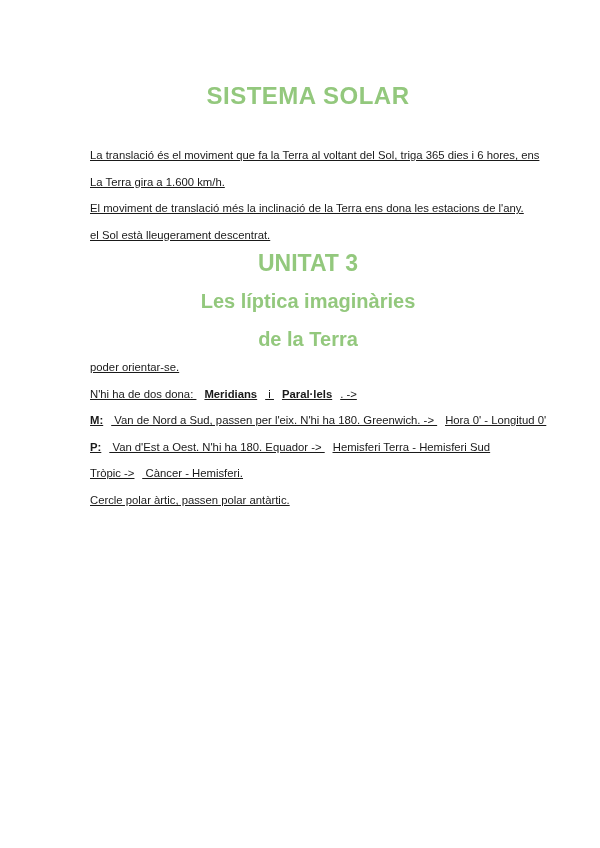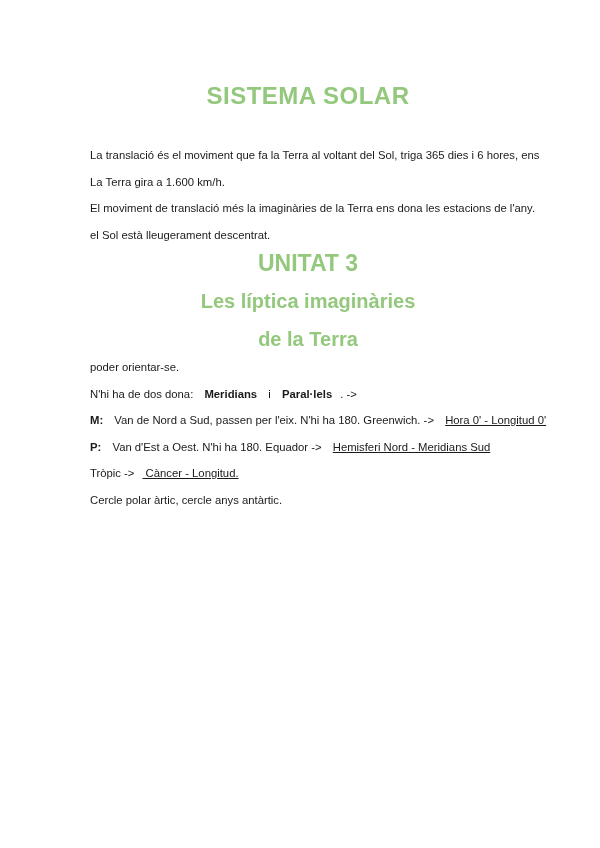--- a/index.html
+++ b/index.html
@@ -36,21 +36,21 @@
     letter-spacing: 0.5px;
   }
   .para {
     position: absolute;
     left: 70px;
     width: 522px;
     font-size: 11.3px;
     line-height: 18.6px;
     color: var(--text);
   }
-  .para .tline { white-space: nowrap; }
+  .para .tline { white-space: nowrap; text-decoration: underline; }
   .para1 { top: 130px; }
   .para2 { top: 342px; }
   .b { font-weight: bold; }
   .u { text-decoration: underline; }
   .unit-heading {
     position: absolute;
     top: 232px;
     left: 0;
     width: 100%;
     text-align: center;
@@ -63,32 +63,32 @@
 </head>
 <body>
 
 <div class="page">
 
   <h1 class="doc-title">SISTEMA SOLAR</h1>
 
   <div class="para para1">
       <div class="tline"><span>La translació és el moviment que fa la Terra al voltant del Sol, triga 365 dies i 6 hores, ens</span></div>
       <div class="tline"><span>La Terra gira a 1.600 km/h.</span></div>
-      <div class="tline"><span>El moviment de translació més la imaginàries de la Terra ens dona les estacions de l'any.</span></div>
+      <div class="tline"><span>El moviment de translació més la inclinació de la Terra ens dona les estacions de l'any.</span></div>
       <div class="tline"><span>el Sol està lleugerament descentrat.</span></div>
     </div>
 
   <div class="unit-heading">
     <div class="unit-title">UNITAT 3</div>
     <div class="unit-subtitle">Les líptica imaginàries</div>
     <div class="unit-subtitle">de la Terra</div>
   </div>
 
   <div class="para para2">
       <div class="tline"><span>poder orientar-se.</span></div>
       <div class="tline"><span>N'hi ha de dos dona: </span><span class="b">Meridians</span><span> i </span><span class="b">Paral·lels</span><span>. -&gt;</span></div>
       <div class="tline"><span class="b">M:</span><span> Van de Nord a Sud, passen per l'eix. N'hi ha 180. Greenwich. -&gt; </span><span class="u">Hora 0' - Longitud 0'</span></div>
-      <div class="tline"><span class="b">P:</span><span> Van d'Est a Oest. N'hi ha 180. Equador -&gt; </span><span class="u">Hemisferi Nord - Meridians Sud</span></div>
-      <div class="tline"><span>Tròpic -&gt;</span><span class="u"> Càncer - Longitud.</span></div>
-      <div class="tline"><span>Cercle polar àrtic, cercle anys antàrtic.</span></div>
+      <div class="tline"><span class="b">P:</span><span> Van d'Est a Oest. N'hi ha 180. Equador -&gt; </span><span class="u">Hemisferi Terra - Hemisferi Sud</span></div>
+      <div class="tline"><span>Tròpic -&gt;</span><span class="u"> Càncer - Hemisferi.</span></div>
+      <div class="tline"><span>Cercle polar àrtic, passen polar antàrtic.</span></div>
     </div>
 
 </div>
 
 </body></html>

